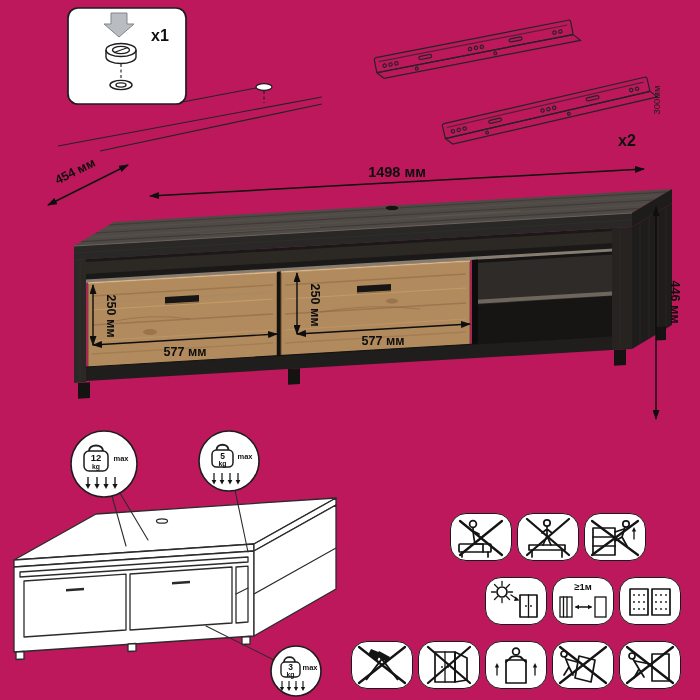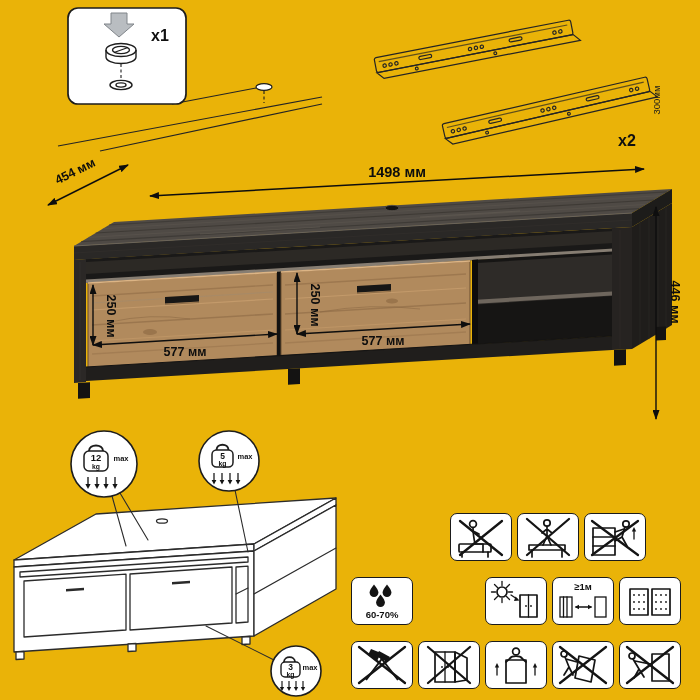--- a/index.html
+++ b/index.html
@@ -1,31 +1,31 @@
 <!DOCTYPE html>
 <html><head>
 <meta charset="utf-8">
 <style>
   *{margin:0;padding:0;box-sizing:border-box}
   html,body{width:700px;height:700px;background:#fff;font-family:"Liberation Sans",sans-serif}
-  #stage{position:relative;width:700px;height:700px;background:#eab308;overflow:hidden}
+  #stage{position:relative;width:700px;height:700px;background:#be185d;overflow:hidden}
   #art{position:absolute;left:0;top:0}
   .thin{stroke:#242424;stroke-width:1.2;fill:none}
   .dim{stroke:#0e0e0e;stroke-width:1.4;fill:none}
   .dimtext{font:bold 14.5px "Liberation Sans",sans-serif;fill:#0d0d0d;text-anchor:middle}
   .dimtext2{font:bold 12.5px "Liberation Sans",sans-serif;fill:#0d0d0d;text-anchor:middle}
   .count{font:bold 16px "Liberation Sans",sans-serif;fill:#101010;text-anchor:middle}
   .lenlabel{font:9.5px "Liberation Sans",sans-serif;fill:#1c1c1c;text-anchor:middle}
   .ol{stroke:#2b2b2b;stroke-width:1.3;fill:#fff;stroke-linejoin:round}
   .oln{stroke:#2b2b2b;stroke-width:1.1;fill:none;stroke-linecap:round}
   .wnum{font:bold 9.5px "Liberation Sans",sans-serif;fill:#101010;text-anchor:middle}
   .wnum2{font:bold 8.5px "Liberation Sans",sans-serif;fill:#101010;text-anchor:middle}
   .wunit{font:bold 6.8px "Liberation Sans",sans-serif;fill:#101010;text-anchor:middle}
   .wmax{font:bold 7.5px "Liberation Sans",sans-serif;fill:#101010;text-anchor:middle}
-  .tile{position:absolute;width:62px;height:48px;border:1.7px solid #1b1b1b;border-radius:7px;background:#fff;display:flex;align-items:center;justify-content:center}
+  .tile{position:absolute;width:62px;height:48px;border:1.7px solid #1b1b1b;border-radius:16px;background:#fff;display:flex;align-items:center;justify-content:center}
   .tile svg{display:block}
   .ico{stroke:#141414;stroke-width:1.7;fill:none;stroke-linecap:round;stroke-linejoin:round}
   .ico2{stroke:#141414;stroke-width:1.3;fill:none;stroke-linecap:round}
   .sol{fill:#141414;stroke:none}
   .xx{stroke:#141414;stroke-width:2.3;stroke-linecap:round;fill:none}
   .ttext{font:bold 9.5px "Liberation Sans",sans-serif;fill:#101010;text-anchor:middle}
   .ttext2{font:bold 8.3px "Liberation Sans",sans-serif;fill:#101010;text-anchor:middle}
 </style>
 </head>
 <body>
@@ -323,28 +323,20 @@
         <line x1="7" y1="31" x2="29" y2="31" class="ico"></line>
     <circle cx="40" cy="9" r="3.2" class="ico"></circle>
     <path d="M39,12 L36,22 M38,14 L29,17 M36,22 L29,26 M36,22 L41,31" class="ico"></path>
     <line x1="48" y1="24" x2="48" y2="15" class="ico2"></line>
         <polygon points="45.8,16.5 50.2,16.5 48,12" class="sol"></polygon>
     <line x1="6" y1="6" x2="52" y2="40" class="xx"></line>
         <line x1="52" y1="6" x2="6" y2="40" class="xx"></line>
   </svg>
 </div>
 
-<div class="tile" style="left:351px;top:577px">
-  <svg width="58" height="44" viewBox="0 0 58 44">
-    <path transform="translate(21,11)" d="M0,-5.5 C2.8,-1.8 4.4,0.4 4.4,2.6 A4.4,4.4 0 1 1 -4.4,2.6 C-4.4,0.4 -2.8,-1.8 0,-5.5 Z" class="sol"></path>
-    <path transform="translate(34,11)" d="M0,-5.5 C2.8,-1.8 4.4,0.4 4.4,2.6 A4.4,4.4 0 1 1 -4.4,2.6 C-4.4,0.4 -2.8,-1.8 0,-5.5 Z" class="sol"></path>
-    <path transform="translate(27.5,21)" d="M0,-5.5 C2.8,-1.8 4.4,0.4 4.4,2.6 A4.4,4.4 0 1 1 -4.4,2.6 C-4.4,0.4 -2.8,-1.8 0,-5.5 Z" class="sol"></path>
-    <text x="29" y="39" class="ttext">60-70%</text>
-  </svg>
-</div>
 <div class="tile" style="left:485px;top:577px">
   <svg width="58" height="44" viewBox="0 0 58 44">
     <circle cx="15" cy="13" r="5" class="ico"></circle>
     <g class="ico2">
       <line x1="15" y1="6.5" x2="15" y2="2.5"></line>
           <line x1="15" y1="19.5" x2="15" y2="23.5"></line>
       <line x1="8.5" y1="13" x2="4.5" y2="13"></line>
           <line x1="21.5" y1="13" x2="25.5" y2="13"></line>
       <line x1="10.5" y1="8.5" x2="7.5" y2="5.5"></line>
           <line x1="19.5" y1="8.5" x2="22.5" y2="5.5"></line>

